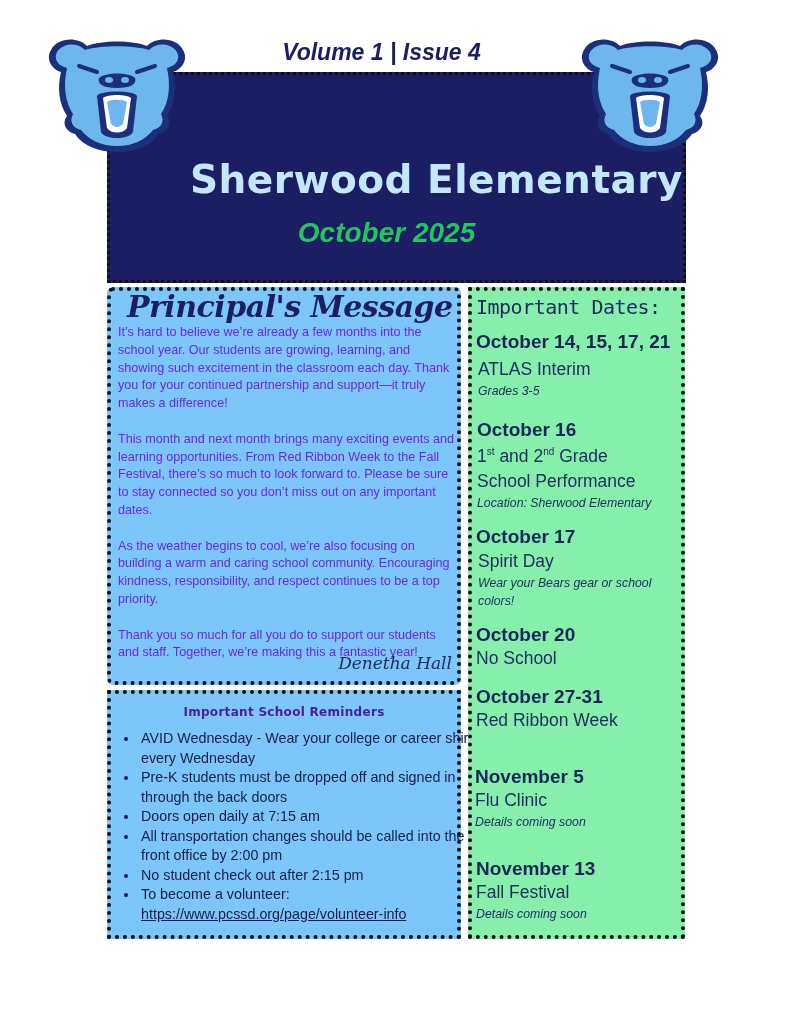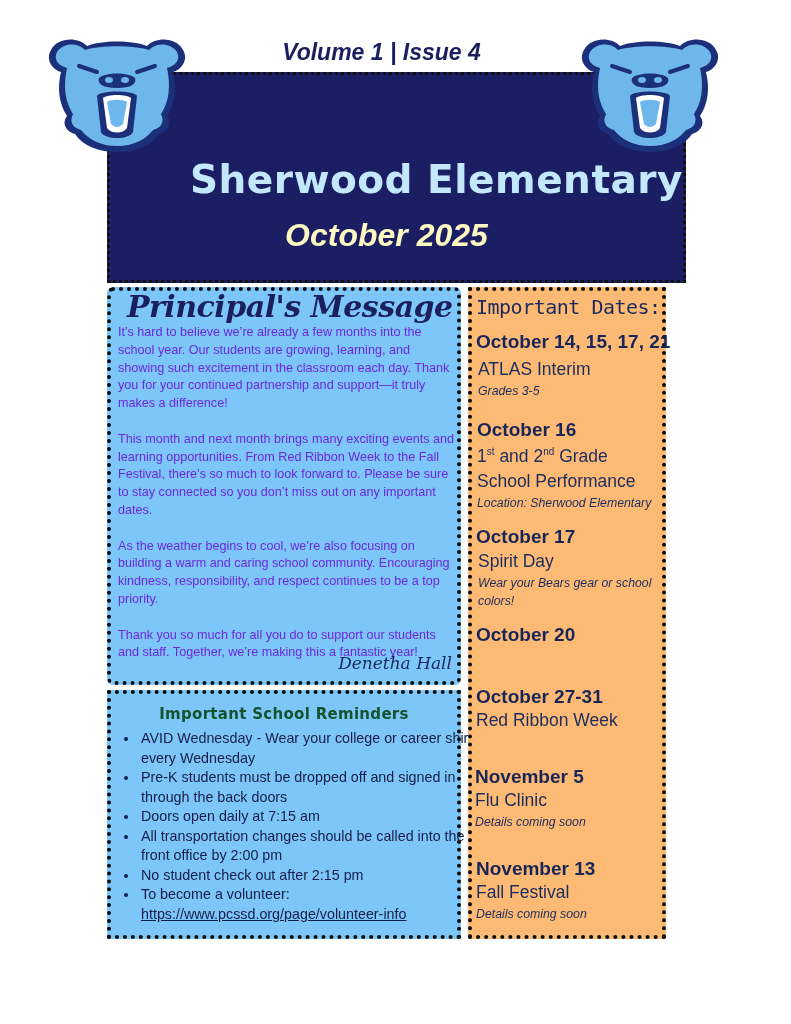--- a/index.html
+++ b/index.html
@@ -17,21 +17,21 @@
     background: #1b1e62; border: 3px dotted #111;
     box-sizing: content-box;
   }
   .school-name {
     left: 0; width: 100%; top: 82px; text-align: right;
     font-family: "DejaVu Sans", sans-serif; font-weight: bold;
     font-size: 39px; color: #c4e8fb; letter-spacing: 0.5px;
   }
   .issue-date {
     left: 0; width: 100%; top: 142px; text-align: center;
-    font-size: 32px; font-style: italic; font-weight: bold; color: #fef9c3;
+    font-size: 28px; font-style: italic; font-weight: bold; color: #22c55e;
     padding-right: 20px; box-sizing: border-box;
   }
   .bear { width: 148px; height: 118px; }
   .bear-left { left: 43px; top: 36px; }
   .bear-right { left: 576px; top: 36px; }
 
   .box {
     border: 4px dotted #0d0d0d; box-sizing: border-box;
   }
   .principal-box {
@@ -48,32 +48,32 @@
   .signature {
     right: 5px; top: 362px; font-family: "DejaVu Serif", serif; font-style: italic;
     font-size: 17px; color: #1b2a5e;
   }
 
   .reminders-box {
     left: 107px; top: 690px; width: 354px; height: 249px; background: #7cc6f9;
   }
   .reminders-title {
     left: 0; width: 100%; top: 11px; text-align: center;
-    font-family: "DejaVu Sans", sans-serif; font-weight: bold; font-size: 15px; color: #14532d;
+    font-family: "DejaVu Sans", sans-serif; font-weight: bold; font-size: 12px; color: #4c1d95;
     letter-spacing: 0.3px;
   }
   .reminders-list {
     left: 8px; top: 35px; width: 338px; margin: 0; padding: 0 0 0 20px;
     font-size: 14.3px; line-height: 19.5px; color: #171d48;
   }
   .reminders-list li { margin: 0; padding-left: 2px; }
   .reminders-list a { color: #171d48; text-decoration: underline; }
 
   .dates-box {
-    left: 468px; top: 287px; width: 198px; height: 652px; background: #fdba74;
+    left: 468px; top: 287px; width: 217px; height: 652px; background: #86efac;
   }
   .dates-title {
     left: 4px; top: 4px; font-family: "DejaVu Sans Mono", monospace; font-size: 20px;
     color: #1b2a5e; letter-spacing: -0.5px;
   }
   .event { left: 4px; width: 205px; }
   .event-date { font-size: 19px; font-weight: bold; color: #172559; line-height: 22px; white-space: nowrap; }
   .event-name { font-size: 17.5px; color: #1b2c5e; line-height: 25px; }
   .event-note { font-size: 12.3px; font-style: italic; color: #1b2c5e; line-height: 18px; }
   sup { font-size: 10px; vertical-align: 7px; line-height: 0; }
@@ -158,20 +158,21 @@
   </div>
 
   <div class="abs event" style="top:235px">
     <div class="event-date">October 17</div>
     <div class="event-name" style="margin-top:1px;padding-left:2px">Spirit Day</div>
     <div class="event-note" style="padding-left:2px">Wear your Bears gear or school colors!</div>
   </div>
 
   <div class="abs event" style="top:333px">
     <div class="event-date">October 20</div>
+    <div class="event-name">No School</div>
   </div>
 
   <div class="abs event" style="top:395px">
     <div class="event-date">October 27-31</div>
     <div class="event-name">Red Ribbon Week</div>
   </div>
 
   <div class="abs event" style="top:475px;left:3px">
     <div class="event-date">November 5</div>
     <div class="event-name">Flu Clinic</div>

